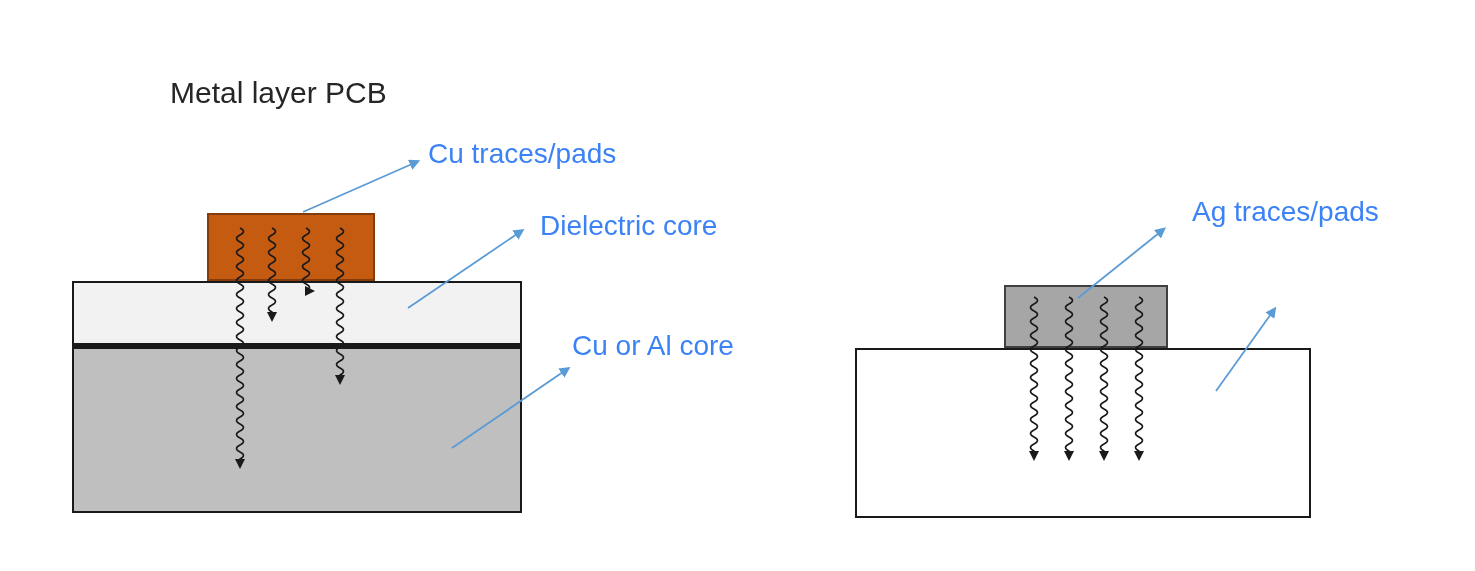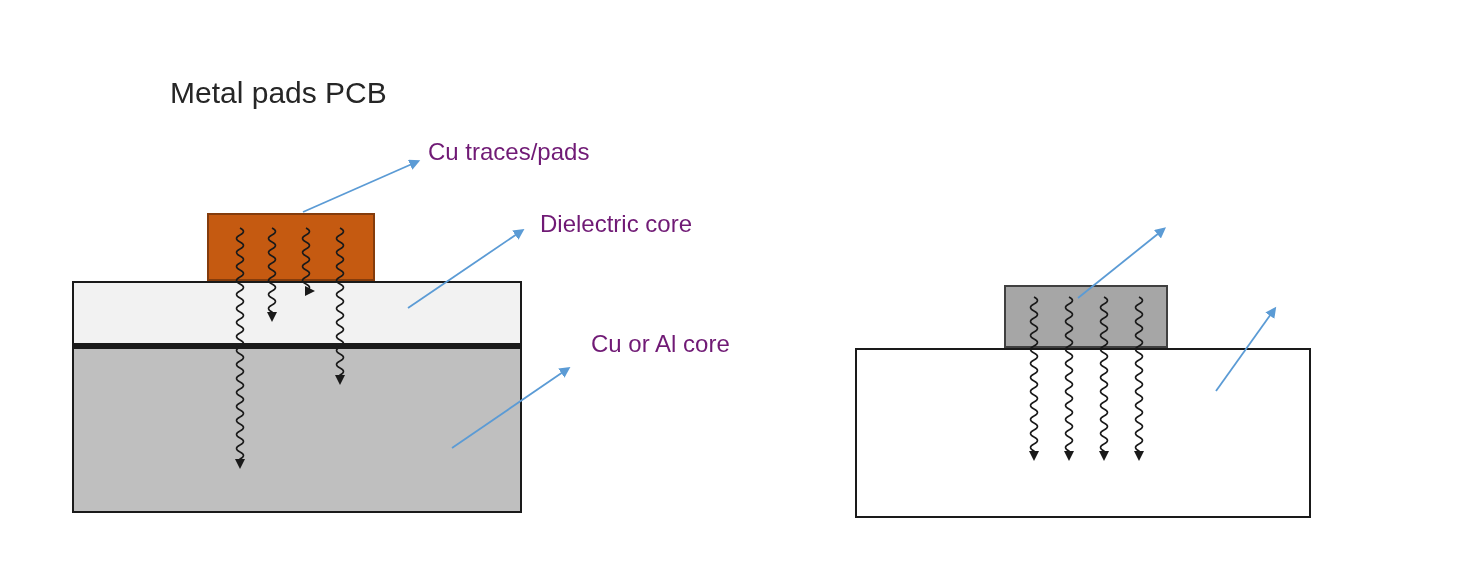--- a/index.html
+++ b/index.html
@@ -15,22 +15,22 @@
   }
 
   .title {
     position: absolute;
     font-size: 30px;
     color: #262626;
     white-space: nowrap;
   }
   .label {
     position: absolute;
-    font-size: 24px;
-    color: #701a75;
+    font-size: 28px;
+    color: #3b82f6;
     white-space: nowrap;
   }
 
   .box { position: absolute; }
 
   
   .pad-cu {
     left: 207px; top: 213px; width: 168px; height: 68px;
     background: #C55A11;
     border: 2px solid #843C0C;
@@ -63,30 +63,30 @@
     position: absolute;
     left: 0; top: 0;
     pointer-events: none;
   }
 
   #title-metal   { left: 170px;  top: 76px; }
   #title-ceramic { left: 968px;  top: 76px; }
 
   #lbl-cu-traces  { left: 428px;  top: 138px; }
   #lbl-dielectric { left: 540px;  top: 210px; }
-  #lbl-core       { left: 591px;  top: 330px; }
+  #lbl-core       { left: 572px;  top: 330px; }
   #lbl-ag-traces  { left: 1192px; top: 196px; }
   #lbl-al2o3      { left: 1262px; top: 269px; }
 </style>
 </head>
 <body>
 
 <div class="canvas">
 
-  <div class="title" id="title-metal">Metal pads PCB</div>
+  <div class="title" id="title-metal">Metal layer PCB</div>
 
   <div class="box pad-cu"></div>
   <div class="box dielectric"></div>
   <div class="box core"></div>
 
   <div class="box pad-ag"></div>
   <div class="box board"></div>
 
   <svg class="overlay" width="1475" height="571" viewBox="0 0 1475 571">
     <defs>
@@ -111,14 +111,15 @@
     <line x1="303" y1="212" x2="412" y2="164" stroke="#5B9BD5" stroke-width="1.8" marker-end="url(#arrow-blue)"></line>
     <line x1="408" y1="308" x2="517" y2="234" stroke="#5B9BD5" stroke-width="1.8" marker-end="url(#arrow-blue)"></line>
     <line x1="452" y1="448" x2="563" y2="372" stroke="#5B9BD5" stroke-width="1.8" marker-end="url(#arrow-blue)"></line>
     <line x1="1078" y1="298" x2="1159" y2="233" stroke="#5B9BD5" stroke-width="1.8" marker-end="url(#arrow-blue)"></line>
     <line x1="1216" y1="391" x2="1271" y2="314" stroke="#5B9BD5" stroke-width="1.8" marker-end="url(#arrow-blue)"></line>
   </svg>
 
   <div class="label" id="lbl-cu-traces">Cu traces/pads</div>
   <div class="label" id="lbl-dielectric">Dielectric core</div>
   <div class="label" id="lbl-core">Cu or Al core</div>
+  <div class="label" id="lbl-ag-traces">Ag traces/pads</div>
 
 </div>
 
 </body></html>

